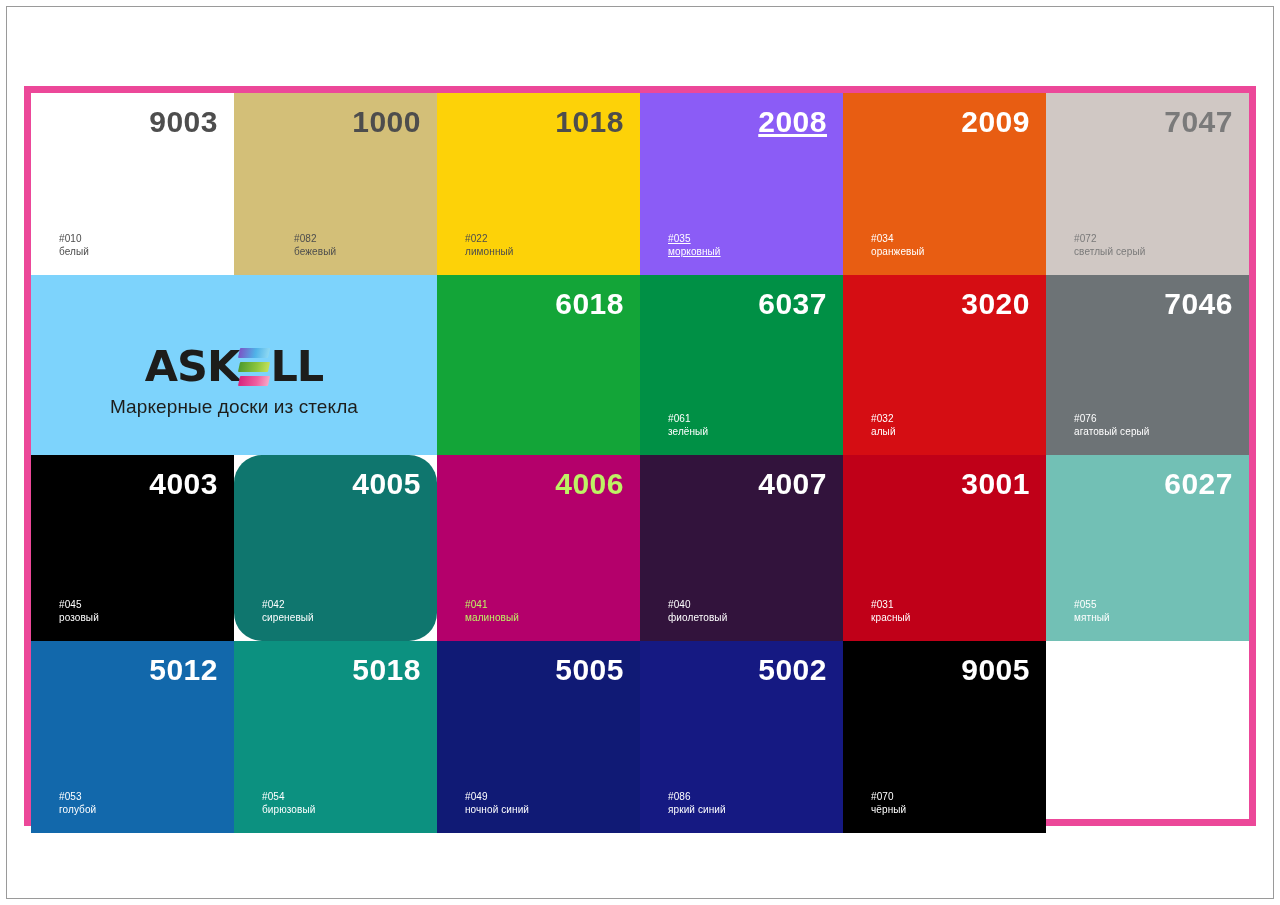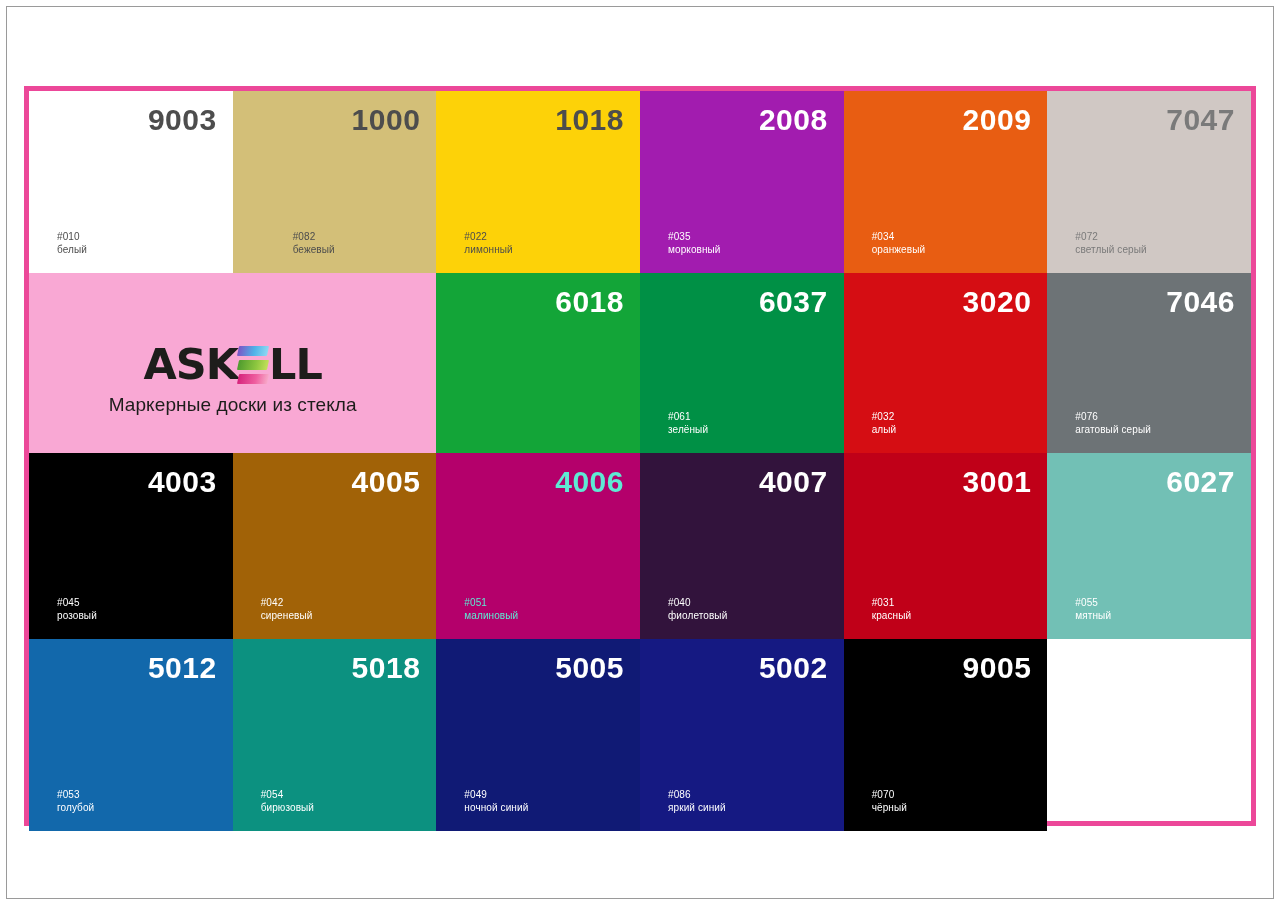--- a/index.html
+++ b/index.html
@@ -34,21 +34,21 @@
   
   #palette-grid {
     position: absolute;
     left: 24px;
     top: 86px;
     width: 1232px;
     height: 740px;
     display: grid;
     grid-template-columns: repeat(6, 1fr);
     grid-template-rows: 182px 180px 186px 192px;
-    border: 5px solid #ec4899;
+    border: 7px solid #ec4899;
   }
 
   .swatch {
     position: relative;
     padding: 14px 16px 16px 16px;
     display: flex;
     flex-direction: column;
     justify-content: space-between;
     overflow: hidden;
   }
@@ -159,42 +159,42 @@
           <span class="cname">бежевый</span>
         </div>
       </div>
       <div class="swatch" style="background: rgb(253, 210, 8); color: rgb(77, 77, 77);">
         <div class="ral">1018</div>
         <div class="meta">
           <span class="code">#022</span>
           <span class="cname">лимонный</span>
         </div>
       </div>
-      <div class="swatch" style="background: #a21caf; color: rgb(255, 255, 255);">
+      <div class="swatch" style="background: #8b5cf6; color: rgb(255, 255, 255); text-decoration: underline;">
         <div class="ral">2008</div>
         <div class="meta">
           <span class="code">#035</span>
           <span class="cname">морковный</span>
         </div>
       </div>
       <div class="swatch" style="background: rgb(232, 93, 18); color: rgb(255, 255, 255);">
         <div class="ral">2009</div>
         <div class="meta">
           <span class="code">#034</span>
           <span class="cname">оранжевый</span>
         </div>
       </div>
       <div class="swatch" style="background: rgb(208, 200, 196); color: rgb(122, 122, 122);">
         <div class="ral">7047</div>
         <div class="meta">
           <span class="code">#072</span>
           <span class="cname">светлый серый</span>
         </div>
       </div>
-      <div class="swatch logo-cell" style="background: #f9a8d4; color: rgb(29, 29, 27); grid-column: span 2;">
+      <div class="swatch logo-cell" style="background: #7dd3fc; color: rgb(29, 29, 27); grid-column: span 2;">
         <div class="logo-wrap">
           <div class="logo-mark">
             <span class="logo-text-a">ASK</span>
             <span class="logo-e">
               <i class="s1"></i>
               <i class="s2"></i>
               <i class="s3"></i>
             </span>
             <span class="logo-text-b">LL</span>
           </div>
@@ -225,31 +225,31 @@
           <span class="cname">агатовый серый</span>
         </div>
       </div>
       <div class="swatch" style="background: #000000; color: rgb(255, 255, 255);">
         <div class="ral">4003</div>
         <div class="meta">
           <span class="code">#045</span>
           <span class="cname">розовый</span>
         </div>
       </div>
-      <div class="swatch" style="background: #a16207; color: rgb(255, 255, 255);">
+      <div class="swatch" style="background: #0f766e; color: rgb(255, 255, 255); border-radius: 28px;">
         <div class="ral">4005</div>
         <div class="meta">
           <span class="code">#042</span>
           <span class="cname">сиреневый</span>
         </div>
       </div>
-      <div class="swatch" style="background: rgb(180, 0, 107); color: #5eead4; gap: 6px;">
+      <div class="swatch" style="background: rgb(180, 0, 107); color: #bef264; gap: 6px;">
         <div class="ral">4006</div>
         <div class="meta">
-          <span class="code">#051</span>
+          <span class="code">#041</span>
           <span class="cname">малиновый</span>
         </div>
       </div>
       <div class="swatch" style="background: rgb(50, 19, 60); color: rgb(255, 255, 255);">
         <div class="ral">4007</div>
         <div class="meta">
           <span class="code">#040</span>
           <span class="cname">фиолетовый</span>
         </div>
       </div>

